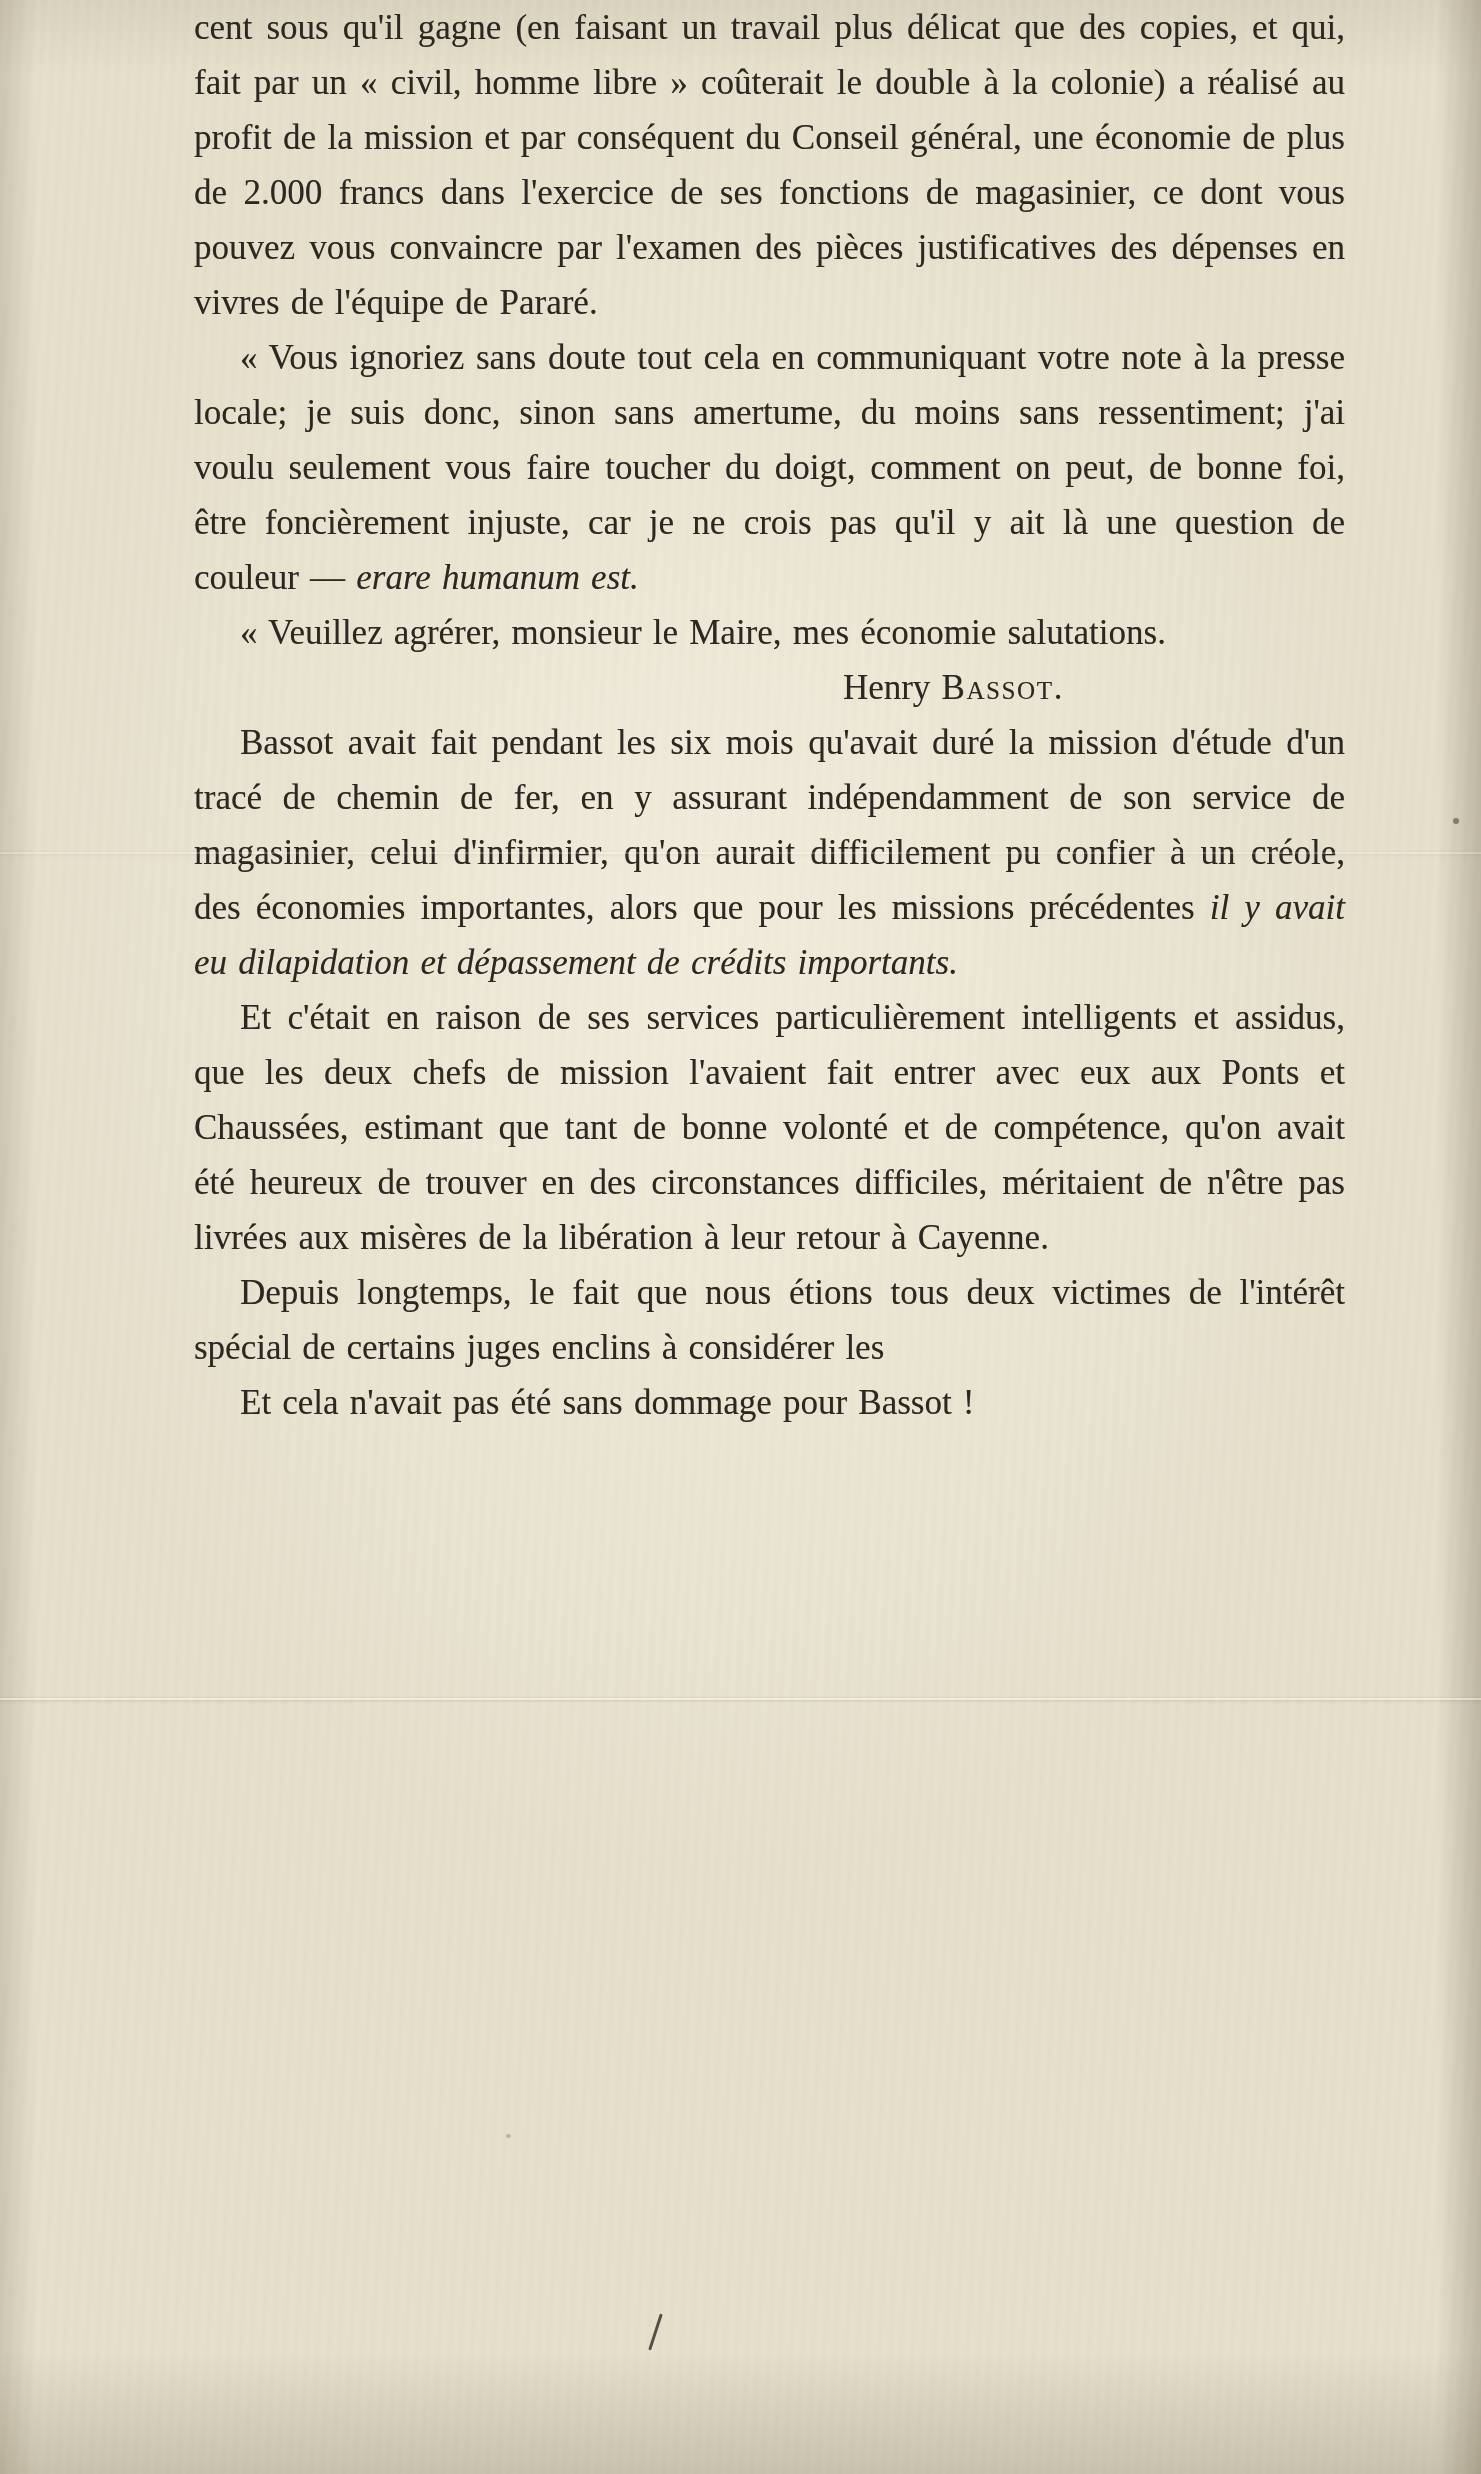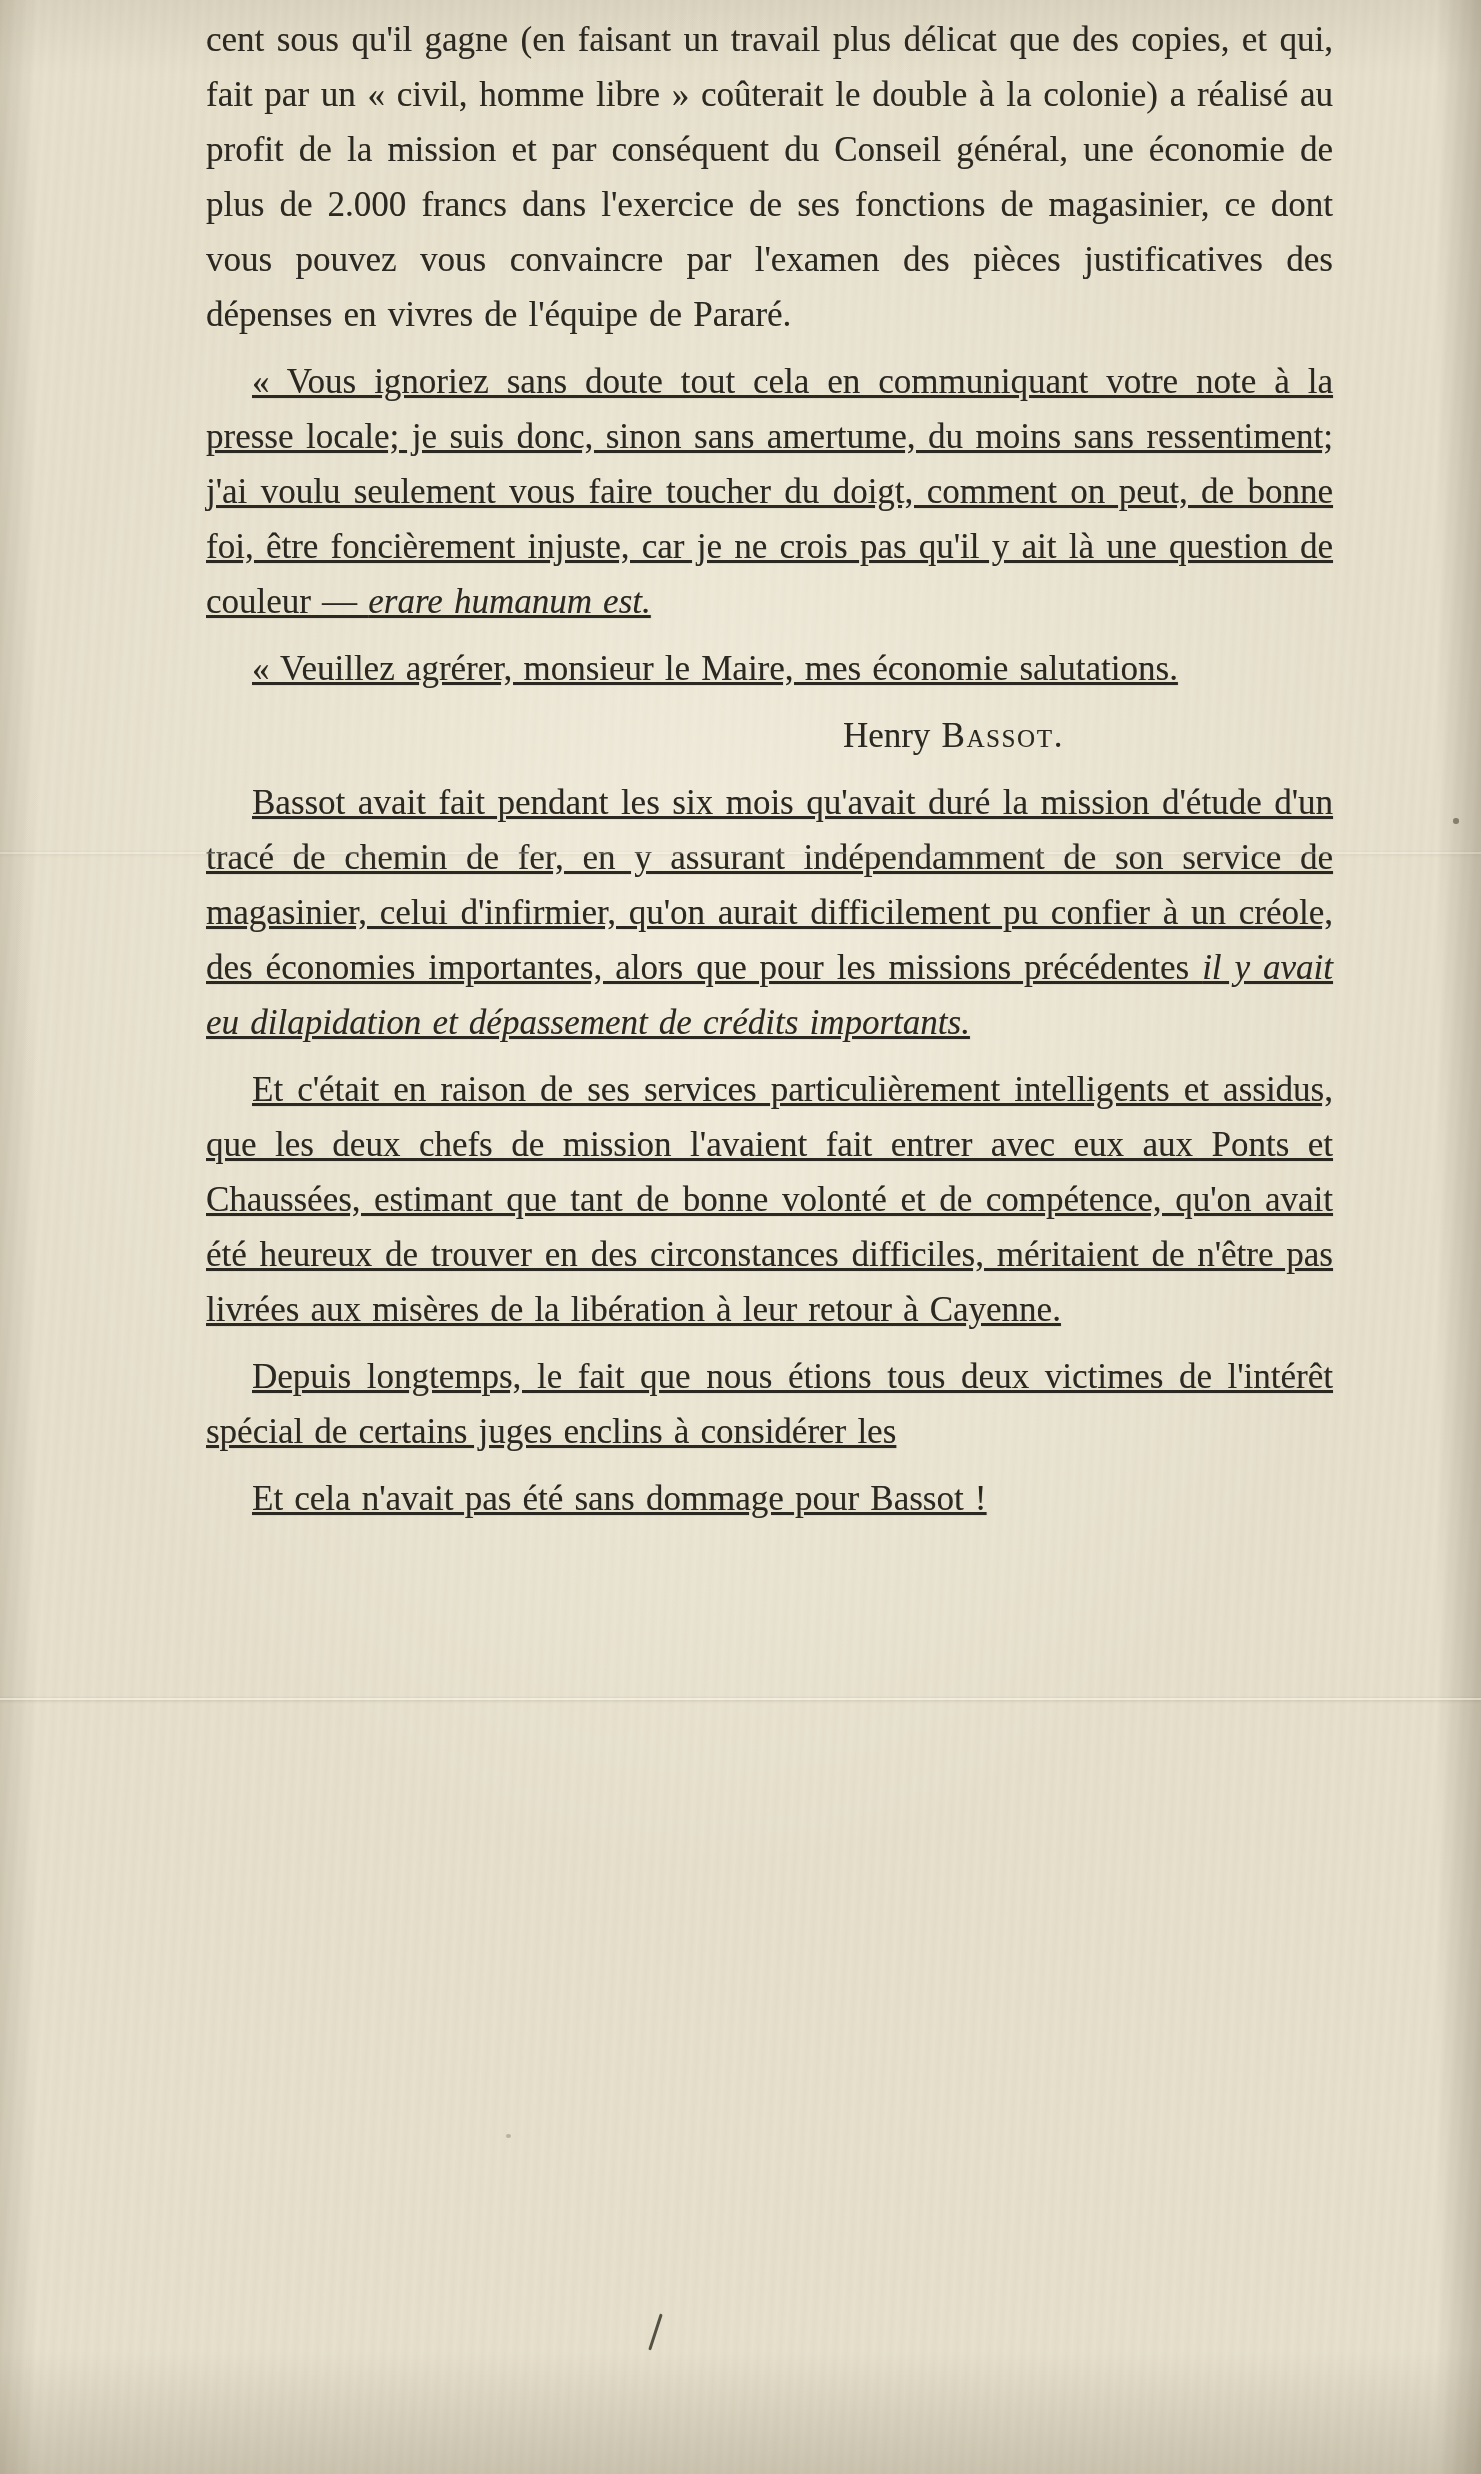--- a/index.html
+++ b/index.html
@@ -37,25 +37,24 @@
     margin: 0 136px 0 194px;
     font-size: 35px;
     line-height: 55px;
     text-align: justify;
     word-spacing: 2.4px;
     hyphens: auto;
     color: #2b2821;
     text-shadow: 0.2px 0.2px 0 rgba(40,36,28,0.35);
   }
   .para {
-    margin: 12px;
+    margin: 0;
   }
   .indent {
     text-indent: 46px;
-    text-decoration: underline;
   }
   .spaced {
     margin-top: 51px;
   }
   .latin {
     font-style: italic;
   }
   .signature {
     margin: 0;
     text-align: right;

